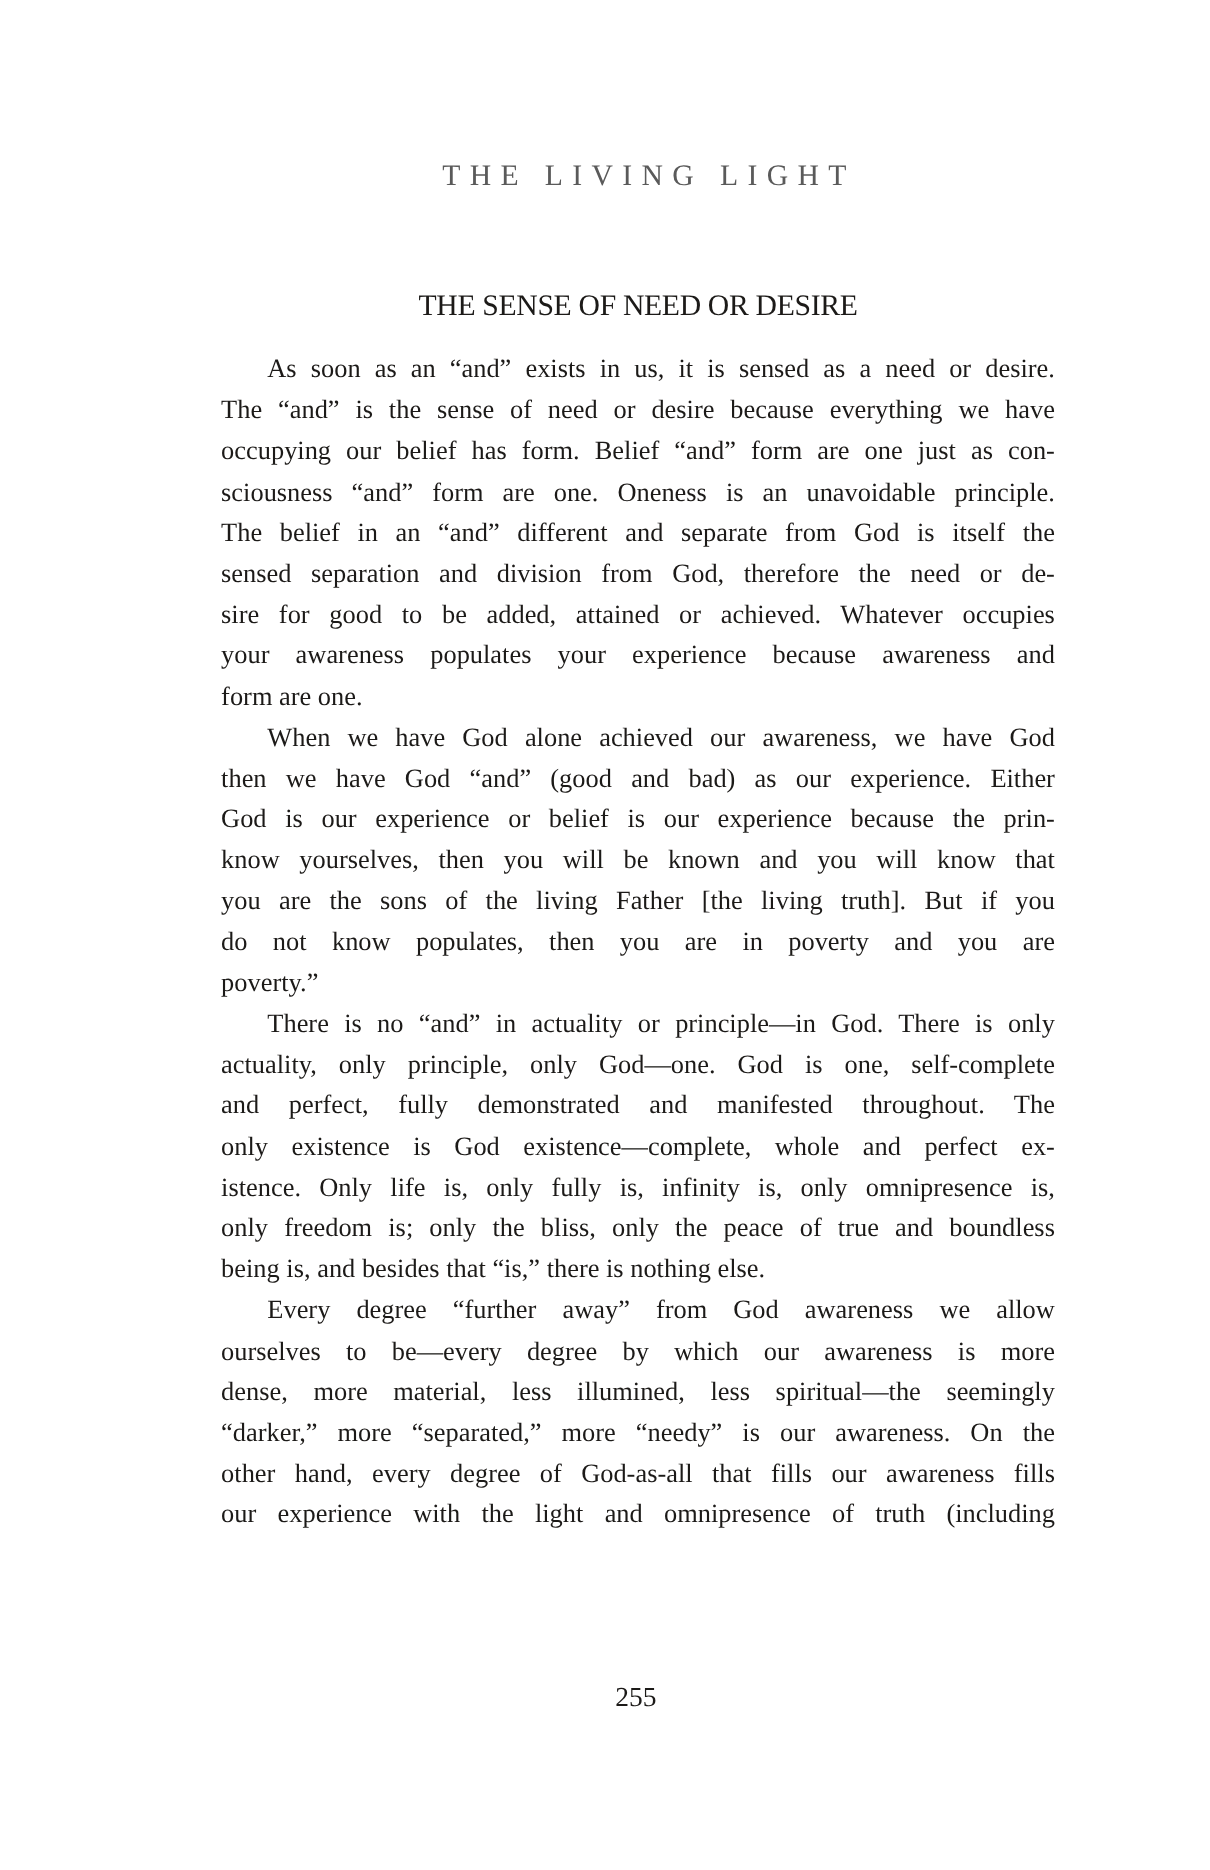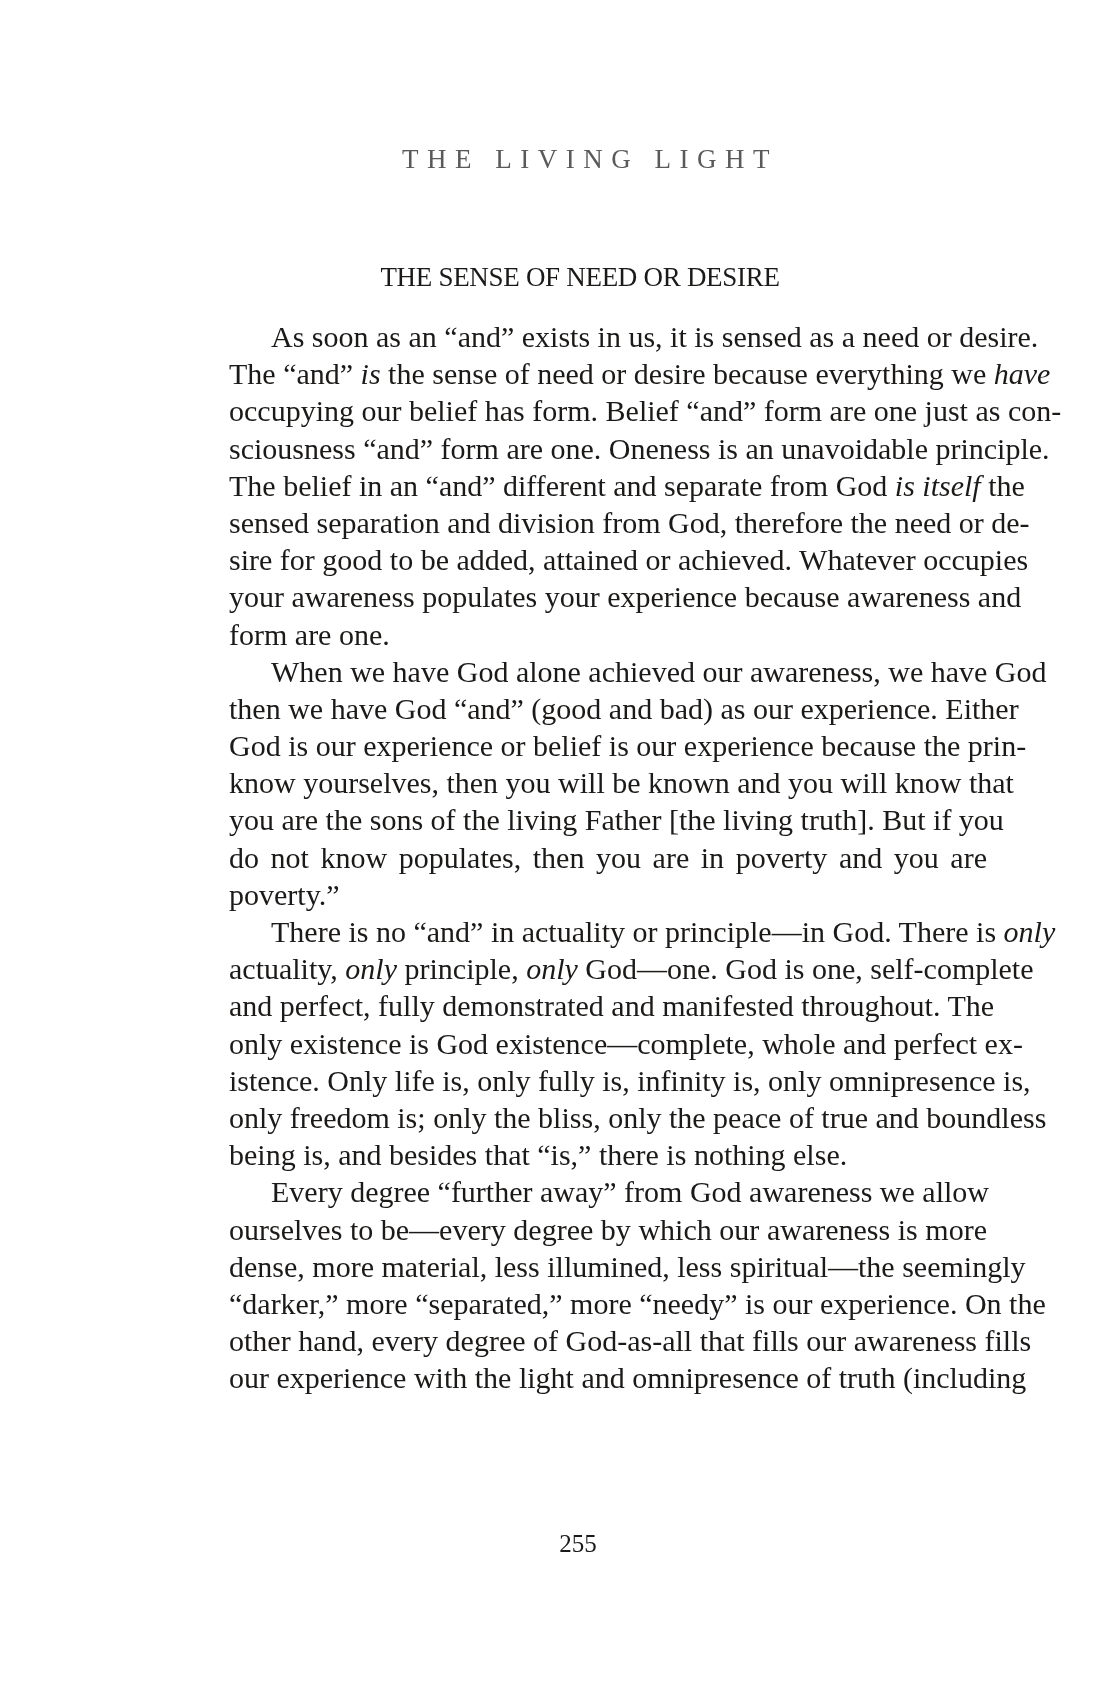--- a/index.html
+++ b/index.html
@@ -35,42 +35,40 @@
       font-size: 27px;
       letter-spacing: -0.3px;
       color: #1c1a18;
       font-weight: normal;
     }
     .body-text {
       position: absolute;
       top: 318px;
       left: 201px;
       width: 758px;
-      font-size: 30px;
+      font-size: 24px;
       line-height: 37.2px;
       text-align: justify;
       hyphens: manual;
-      margin-left: 28px;
     }
     .line {
       display: block;
       text-align: justify;
       text-align-last: justify;
       white-space: nowrap;
       height: 37.2px;
       overflow: visible;
     }
     .line.last {
       text-align-last: left;
     }
     .line.indent {
       padding-left: 42px;
     }
     .line span.it {
-      font-style: italic;
     }
     .page-number {
       position: absolute;
       top: 1530px;
       left: 0;
       width: 1156px;
       text-align: center;
       font-size: 25px;
       color: #1c1a18;
     }
@@ -102,18 +100,18 @@
     <div class="line indent"><span>There is no “and” in actuality or principle—in God. There is </span><span class="it">only</span></div>
     <div class="line"><span>actuality, </span><span class="it">only</span><span> principle, </span><span class="it">only</span><span> God—one. God is one, self-complete</span></div>
     <div class="line"><span>and perfect, fully demonstrated and manifested throughout. The</span></div>
     <div class="line"><span>only existence is God existence—complete, whole and perfect ex-</span></div>
     <div class="line"><span>istence. Only life is, only fully is, infinity is, only omnipresence is,</span></div>
     <div class="line"><span>only freedom is; only the bliss, only the peace of true and boundless</span></div>
     <div class="line last"><span>being is, and besides that “is,” there is nothing else.</span></div>
     <div class="line indent"><span>Every degree “further away” from God awareness we allow</span></div>
     <div class="line"><span>ourselves to be—every degree by which our awareness is more</span></div>
     <div class="line"><span>dense, more material, less illumined, less spiritual—the seemingly</span></div>
-    <div class="line"><span>“darker,” more “separated,” more “needy” is our experience. On the</span></div>
+    <div class="line"><span>“darker,” more “separated,” more “needy” is our awareness. On the</span></div>
     <div class="line"><span>other hand, every degree of God-as-all that fills our awareness fills</span></div>
     <div class="line"><span>our experience with the light and omnipresence of truth (including</span></div>
   </div>
 
 <div class="page-number">255</div>
 
 </body></html>

